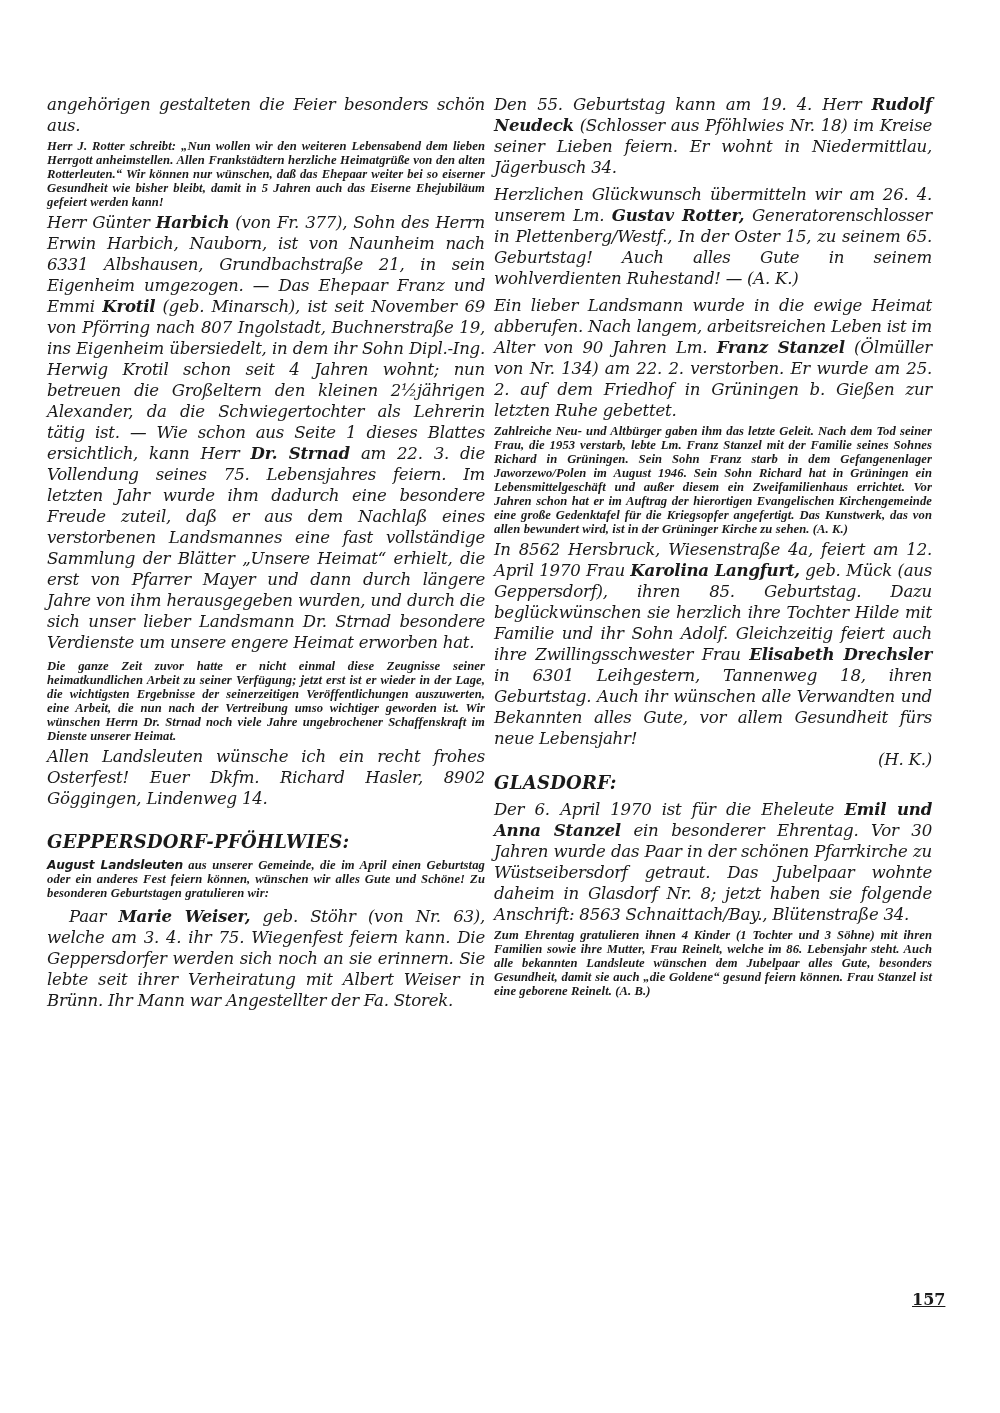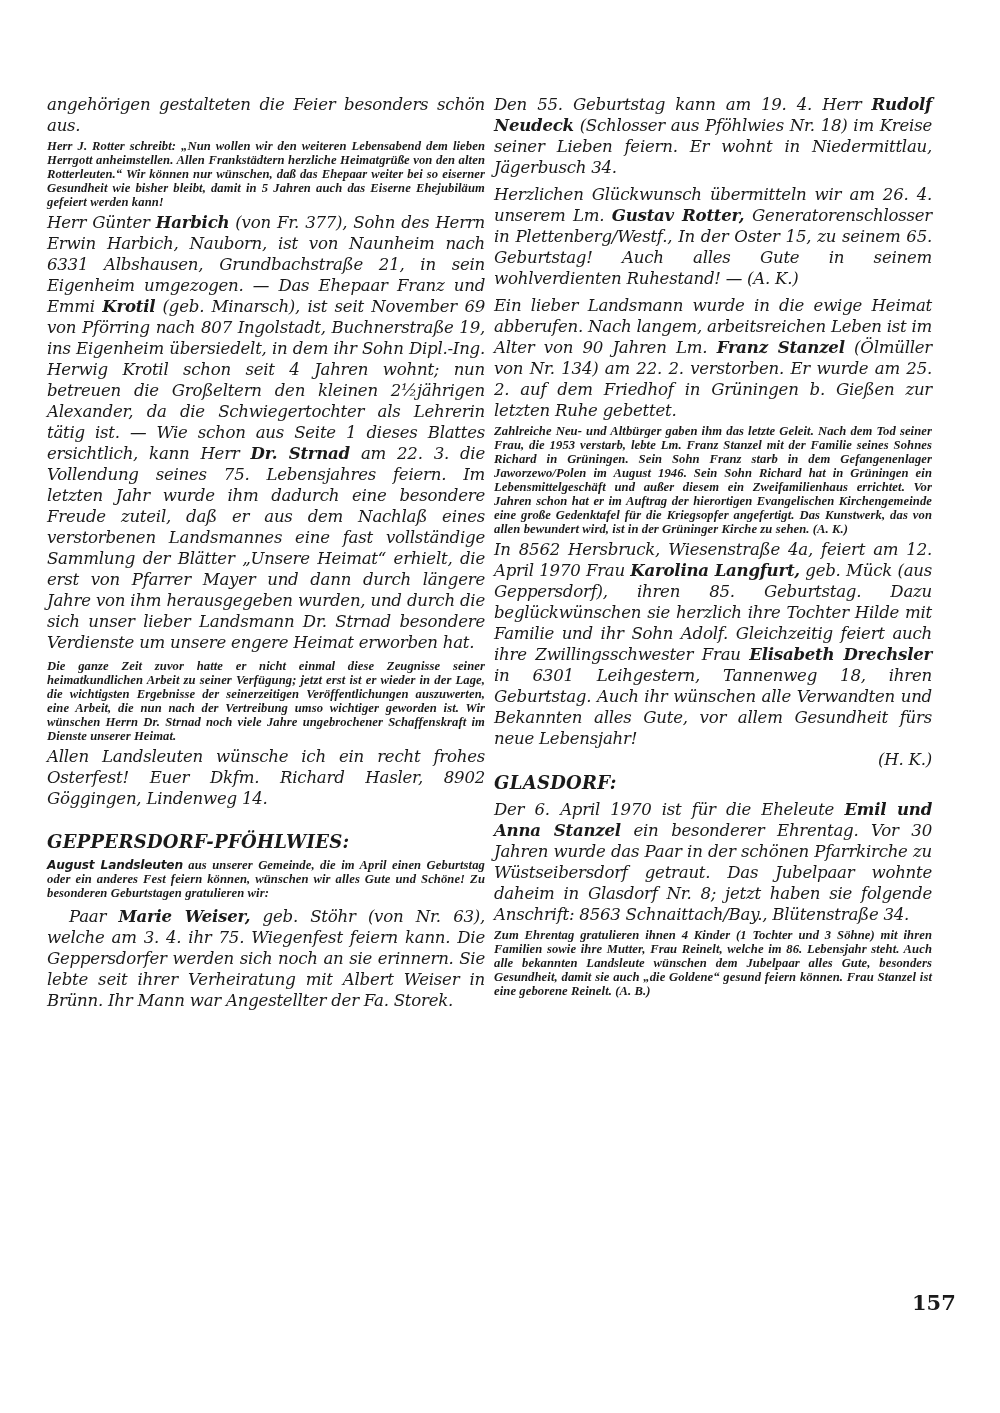--- a/index.html
+++ b/index.html
@@ -10,21 +10,21 @@
   p { margin: 0; text-align: justify; hyphens: manual; font-style: italic; }
   .big { font-family: "DejaVu Serif", serif; font-size: 16.6px; line-height: 21px; letter-spacing: -0.25px; }
   .small { font-family: "Liberation Serif", serif; font-size: 12.6px; line-height: 14px; font-weight: bold; letter-spacing: 0.1px; }
   .small .sans-b { font-family: "DejaVu Sans", sans-serif; font-weight: bold; font-size: 12.2px; letter-spacing: -0.2px; }
   .big b { font-weight: bold; }
   .head { font-family: "DejaVu Serif", serif; font-weight: bold; font-size: 18px; letter-spacing: 0.3px; }
   .indent { text-indent: 22px; }
   .sp-s { margin-top: 3px; }
   .sp-m { margin-top: 6px; }
   .right-al { text-align: right; }
-  .pagenum { position: absolute; left: 912px; top: 1290px; font-family: "DejaVu Serif", serif; font-size: 21px; font-weight: bold; }
+  .pagenum { position: absolute; left: 912px; top: 1290px; font-family: "DejaVu Serif", serif; font-size: 16px; font-weight: bold; text-decoration: underline; }
 </style>
 </head>
 <body>
 
 <div class="col left">
   <p class="big">angehörigen gestalteten die Feier besonders schön aus.</p>
   <p class="small sp-s">Herr J. Rotter schreibt: „Nun wollen wir den weiteren Lebensabend dem lieben Herrgott anheimstellen. Allen Frankstädtern herzliche Heimatgrüße von den alten Rotterleuten.“ Wir können nur wünschen, daß das Ehepaar weiter bei so eiserner Gesundheit wie bisher bleibt, damit in 5 Jahren auch das Eiserne Ehejubiläum gefeiert werden kann!</p>
   <p class="big sp-s"><span>Herr Günter </span><b>Harbich</b><span> (von Fr. 377), Sohn des Herrn Erwin Harbich, Nauborn, ist von Naunheim nach 6331 Albshausen, Grundbachstraße 21, in sein Eigenheim umgezogen. — Das Ehepaar Franz und Emmi </span><b>Krotil</b><span> (geb. Minarsch), ist seit November 69 von Pförring nach 807 Ingolstadt, Buchnerstraße 19, ins Eigenheim übersiedelt, in dem ihr Sohn Dipl.-Ing. Herwig Krotil schon seit 4 Jahren wohnt; nun betreuen die Großeltern den kleinen 2½jährigen Alexander, da die Schwiegertochter als Lehrerin tätig ist. — Wie schon aus Seite 1 dieses Blattes ersichtlich, kann Herr </span><b>Dr. Strnad</b><span> am 22. 3. die Vollendung seines 75. Lebensjahres feiern. Im letzten Jahr wurde ihm dadurch eine besondere Freude zuteil, daß er aus dem Nachlaß eines verstorbenen Landsmannes eine fast vollständige Sammlung der Blätter „Unsere Heimat“ erhielt, die erst von Pfarrer Mayer und dann durch längere Jahre von ihm herausgegeben wurden, und durch die sich unser lieber Landsmann Dr. Strnad besondere Verdienste um unsere engere Heimat erworben hat.</span></p>
   <p class="small sp-m">Die ganze Zeit zuvor hatte er nicht einmal diese Zeugnisse seiner heimatkundlichen Arbeit zu seiner Verfügung; jetzt erst ist er wieder in der Lage, die wichtigsten Ergebnisse der seinerzeitigen Veröffentlichungen auszuwerten, eine Arbeit, die nun nach der Vertreibung umso wichtiger geworden ist. Wir wünschen Herrn Dr. Strnad noch viele Jahre ungebrochener Schaffenskraft im Dienste unserer Heimat.</p>
   <p class="big sp-s">Allen Landsleuten wünsche ich ein recht frohes Osterfest! Euer Dkfm. Richard Hasler, 8902 Göggingen, Lindenweg 14.</p>

